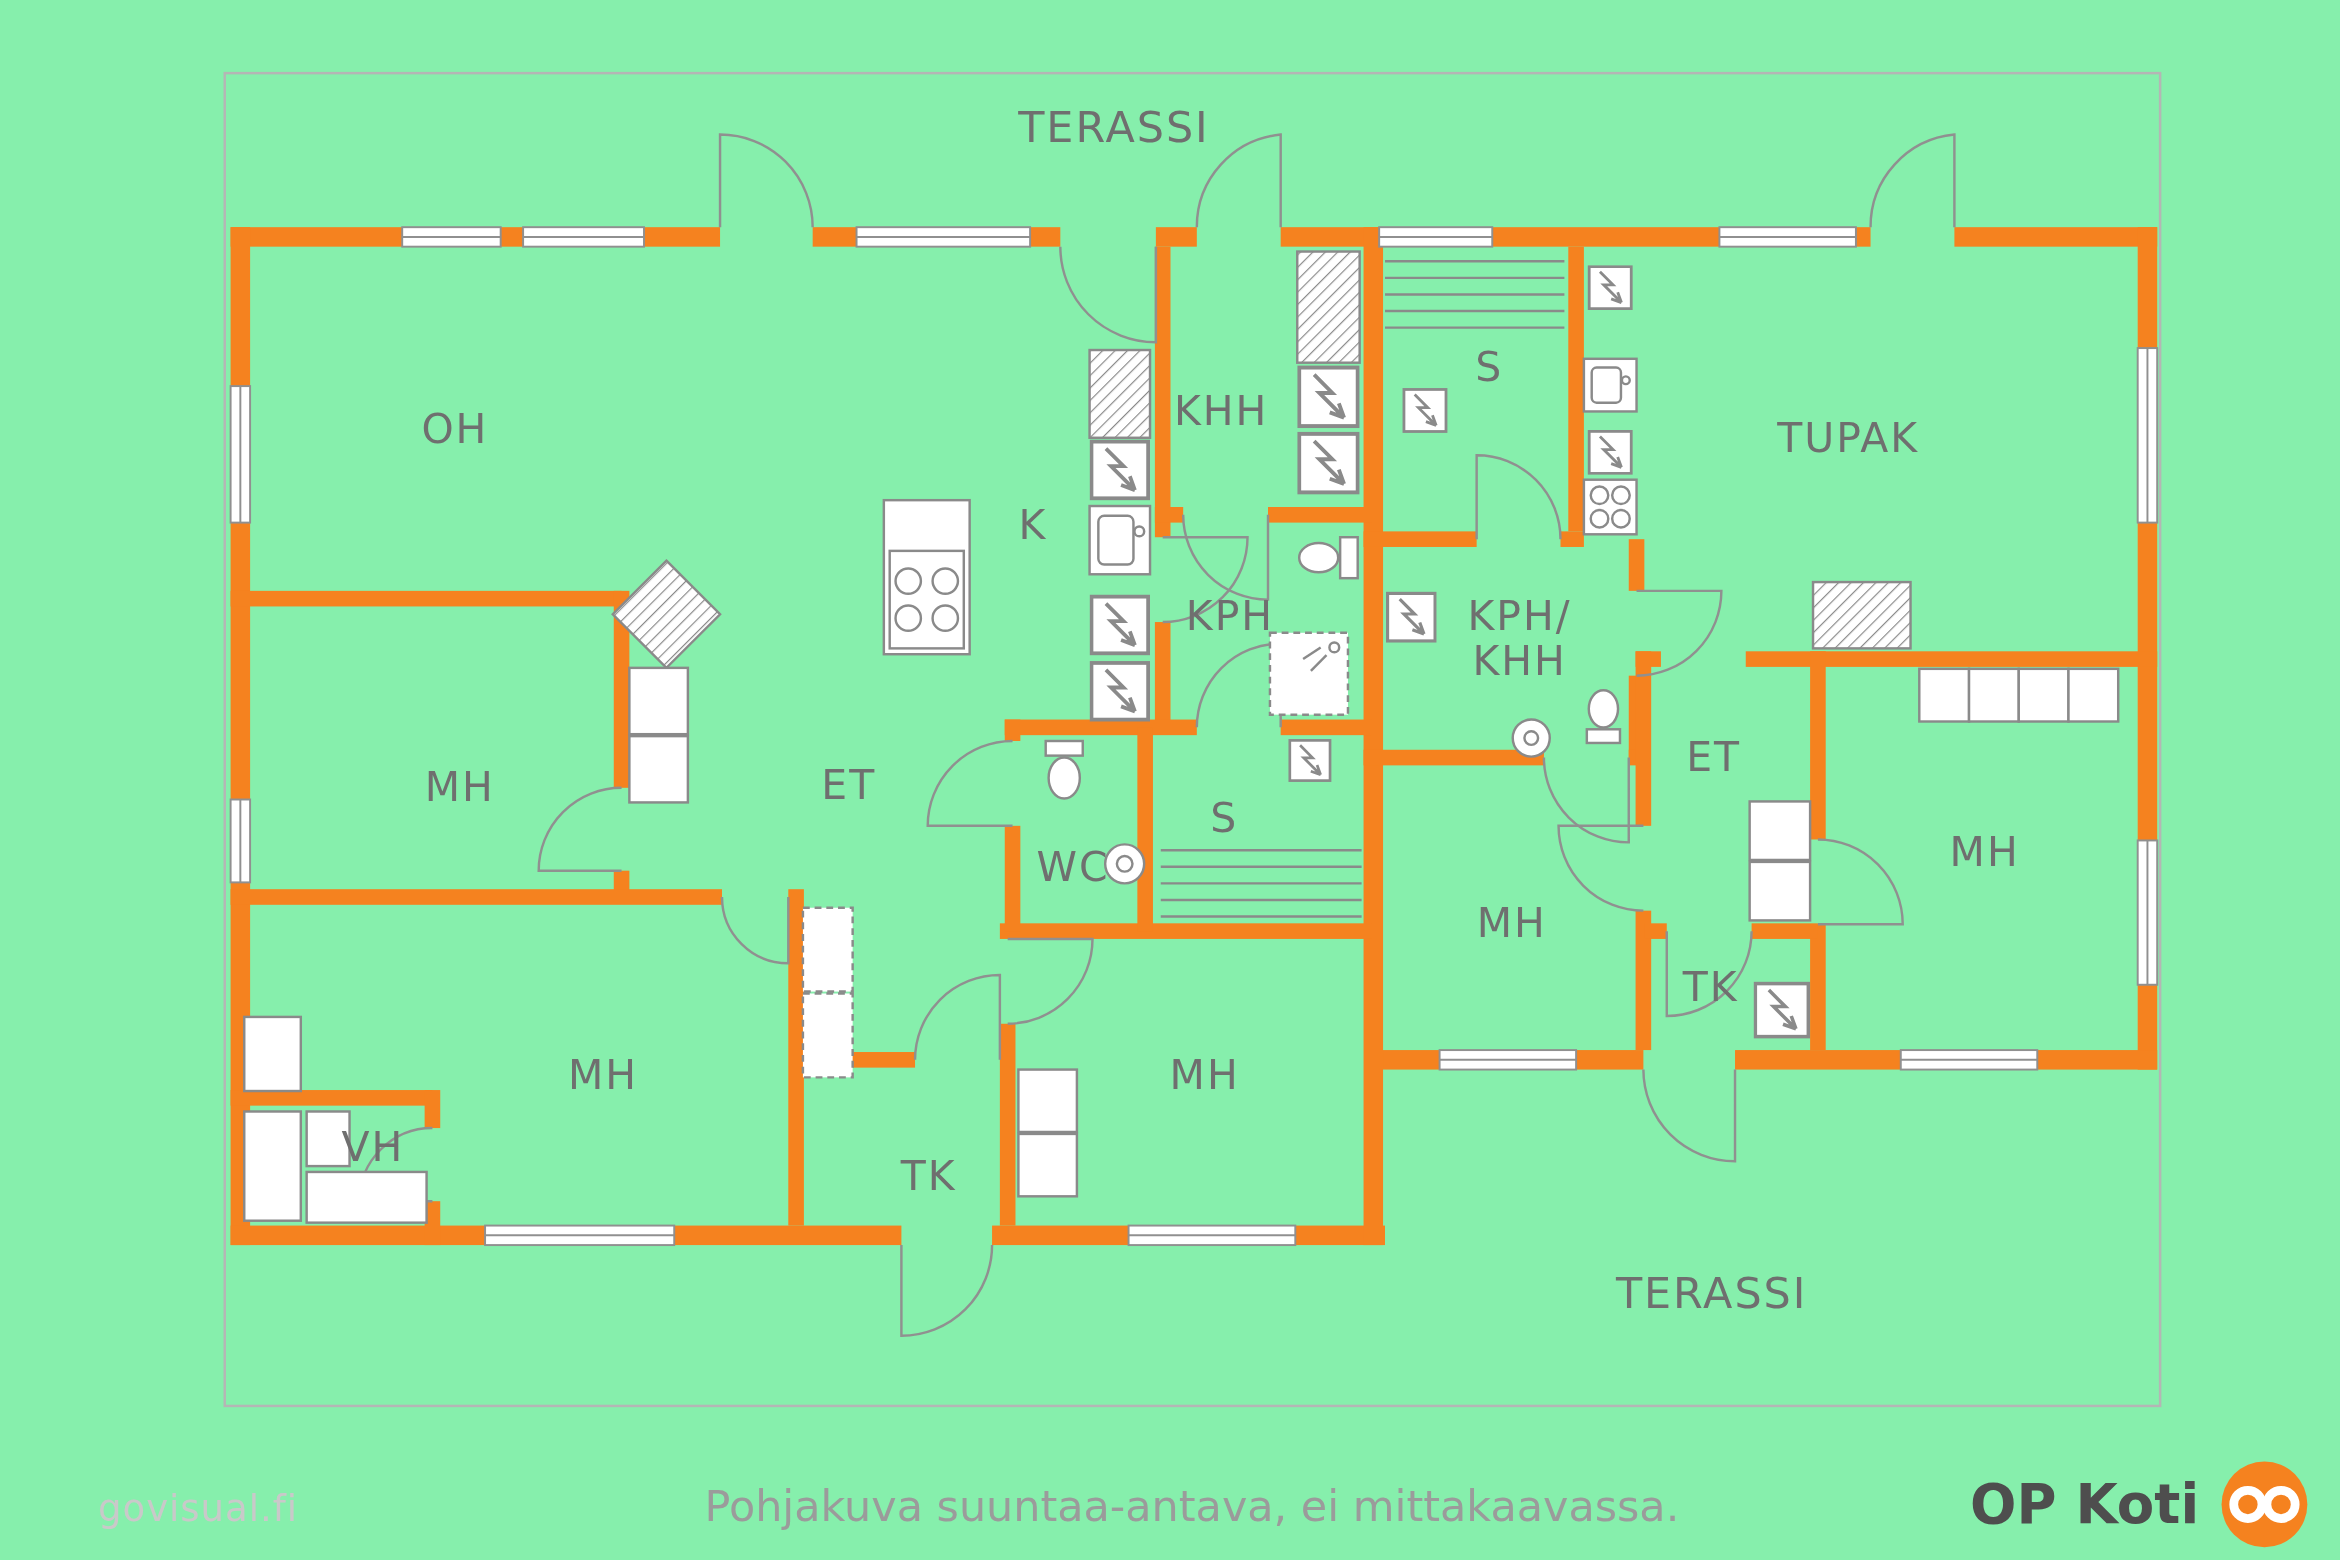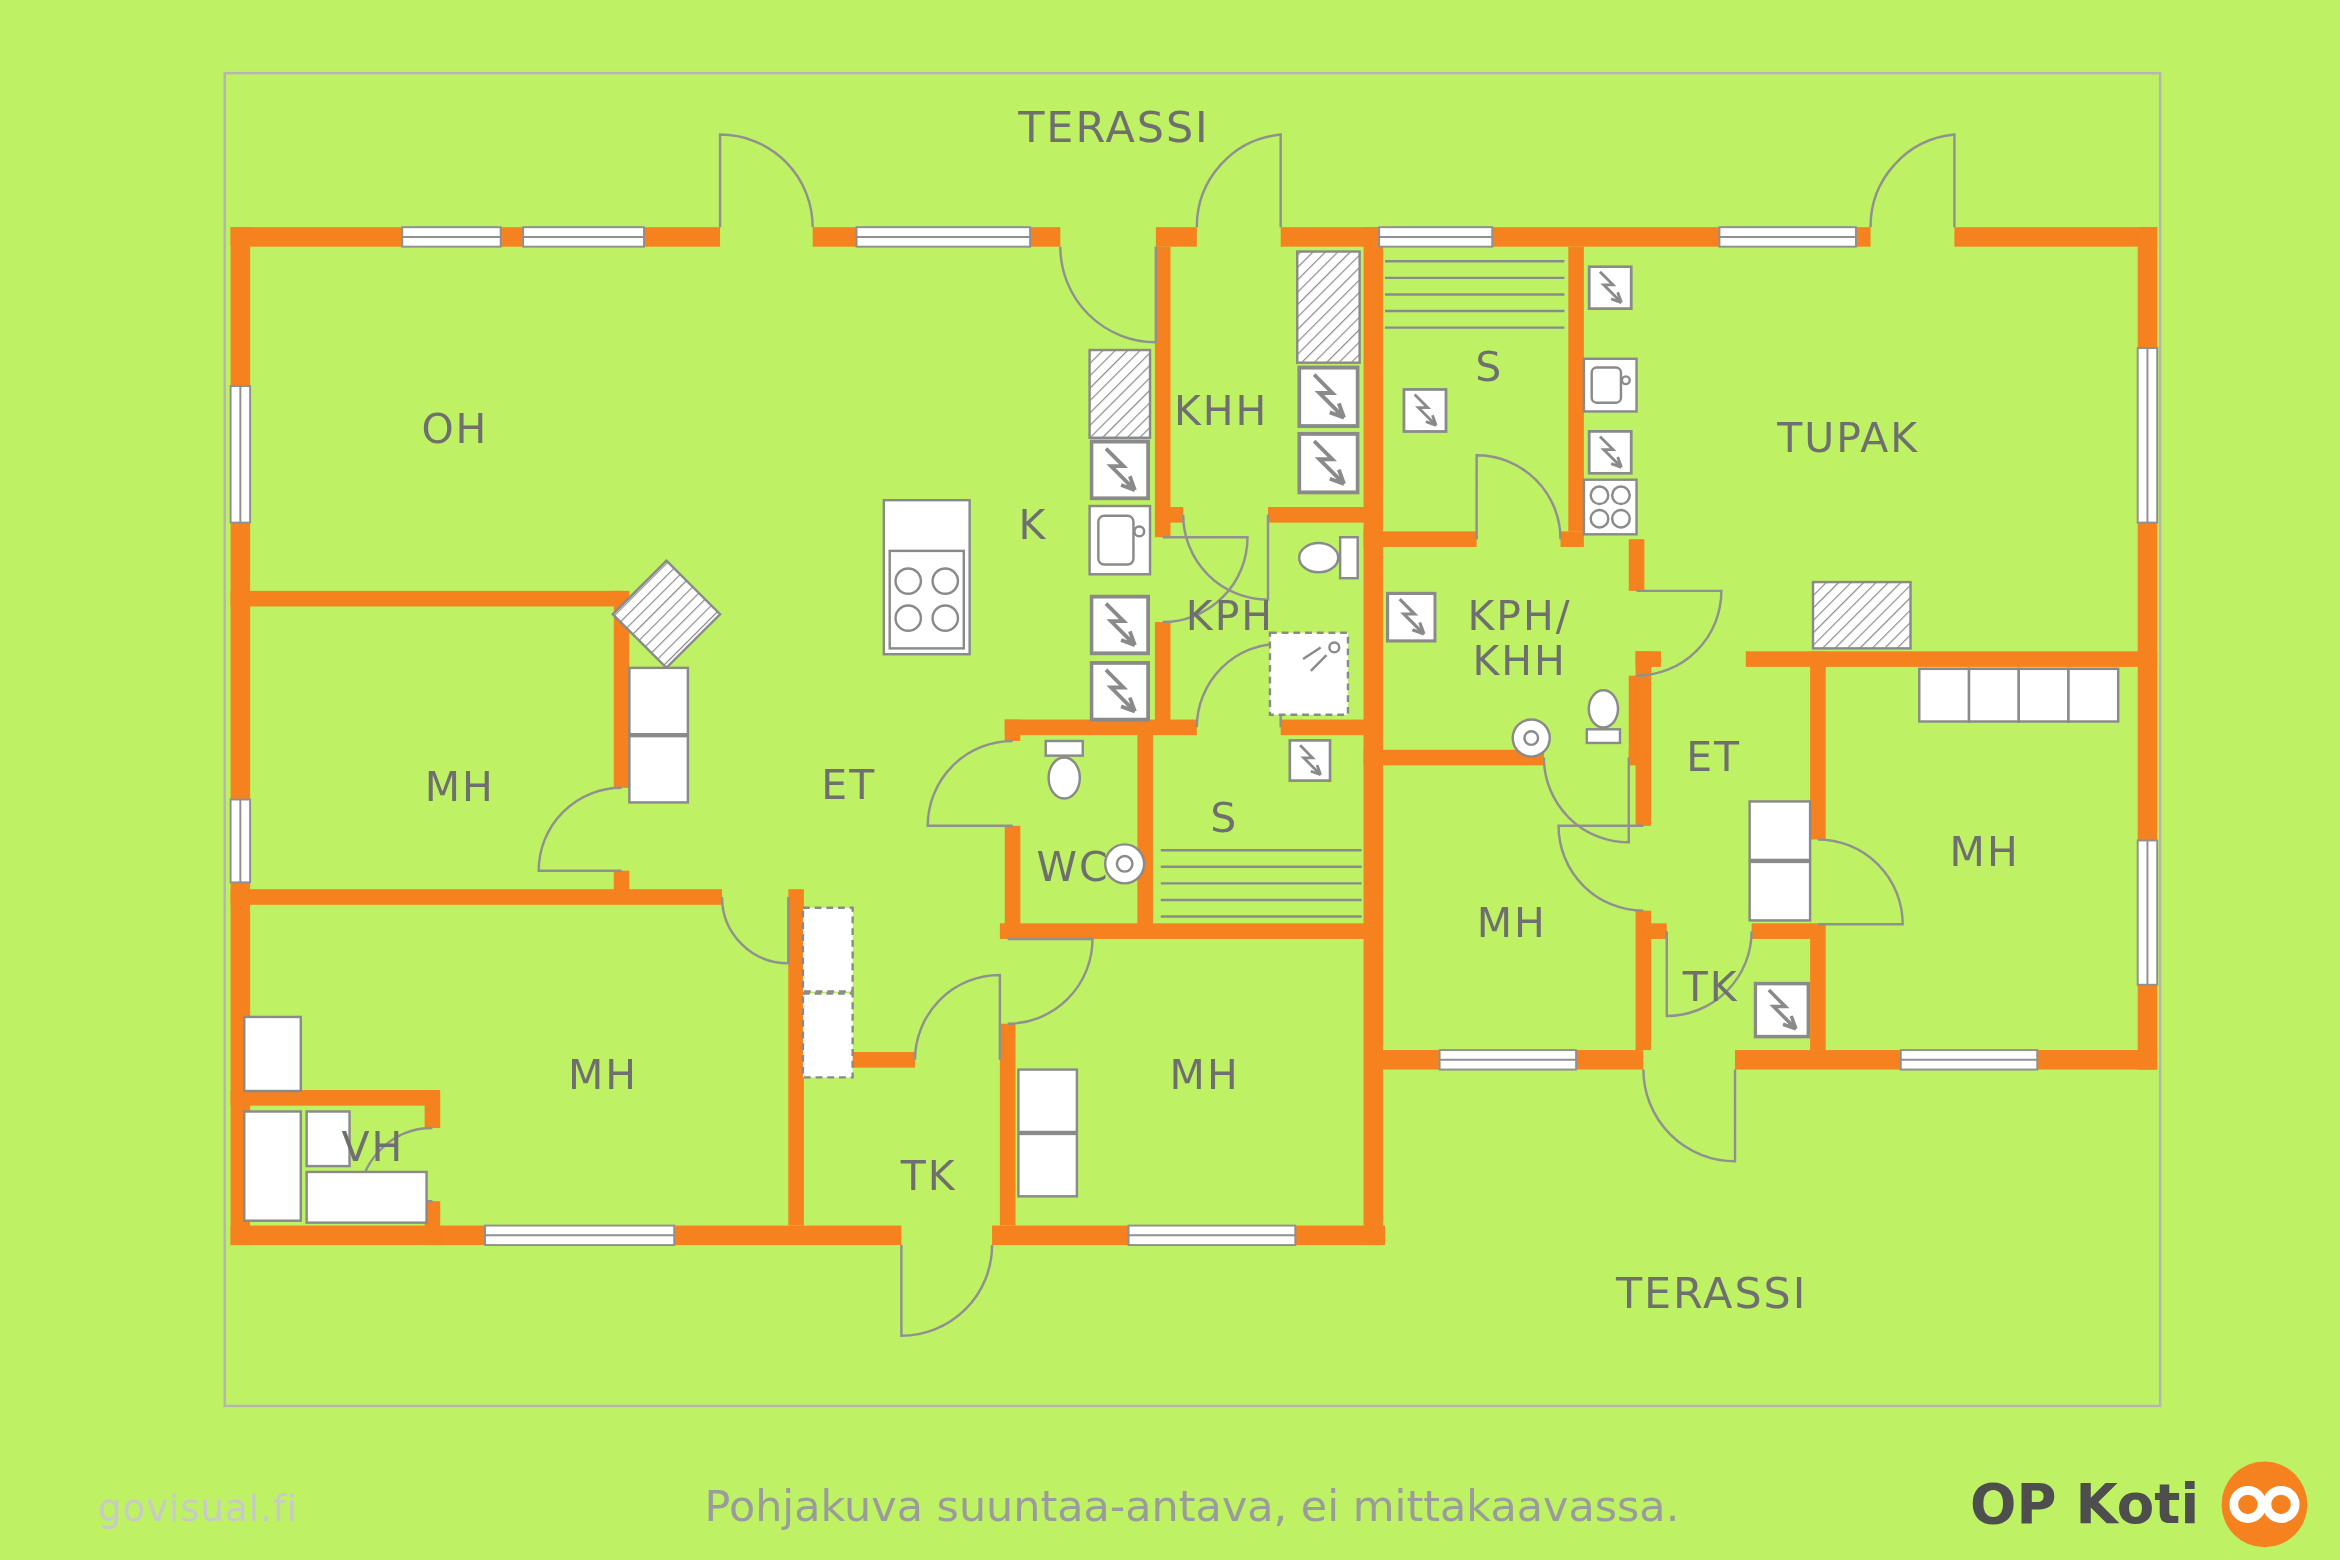--- a/index.html
+++ b/index.html
@@ -1,18 +1,18 @@
 <!DOCTYPE html>
 <html><head>
 <meta charset="utf-8">
 <title>Floor plan</title>
 <style>
   html,body{margin:0;padding:0;background:#ffffff;}
   .canvas{
-    width:2341px;height:1560px;background:#bef264;position:relative;
+    width:2341px;height:1560px;background:#86efac;position:relative;
     font-family:"DejaVu Sans","Liberation Sans",sans-serif;
   }
   svg{display:block;}
   .room-label{
     font-family:"DejaVu Sans","Liberation Sans",sans-serif;
     font-size:42px;fill:#6F6F6F;text-anchor:middle;letter-spacing:2px;
   }
   .terrace-label{font-size:44px;}
   .footer-watermark{font-size:38px;fill:#C9C9C9;letter-spacing:1px;}
   .footer-disclaimer{font-size:44px;fill:#9B9B9B;text-anchor:middle;}

